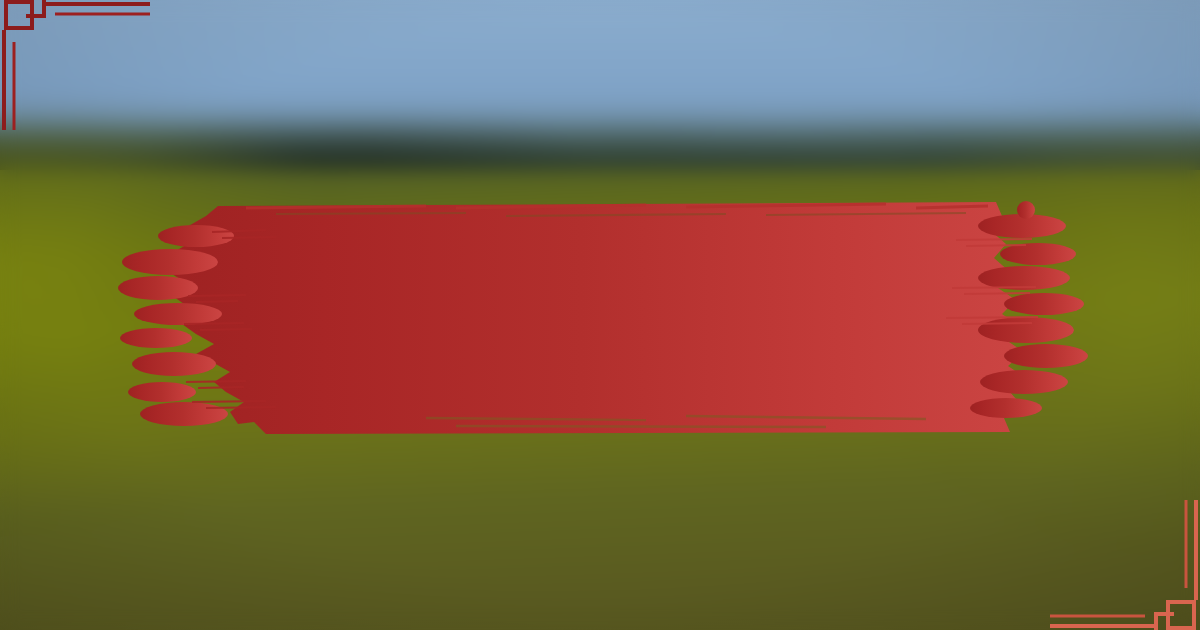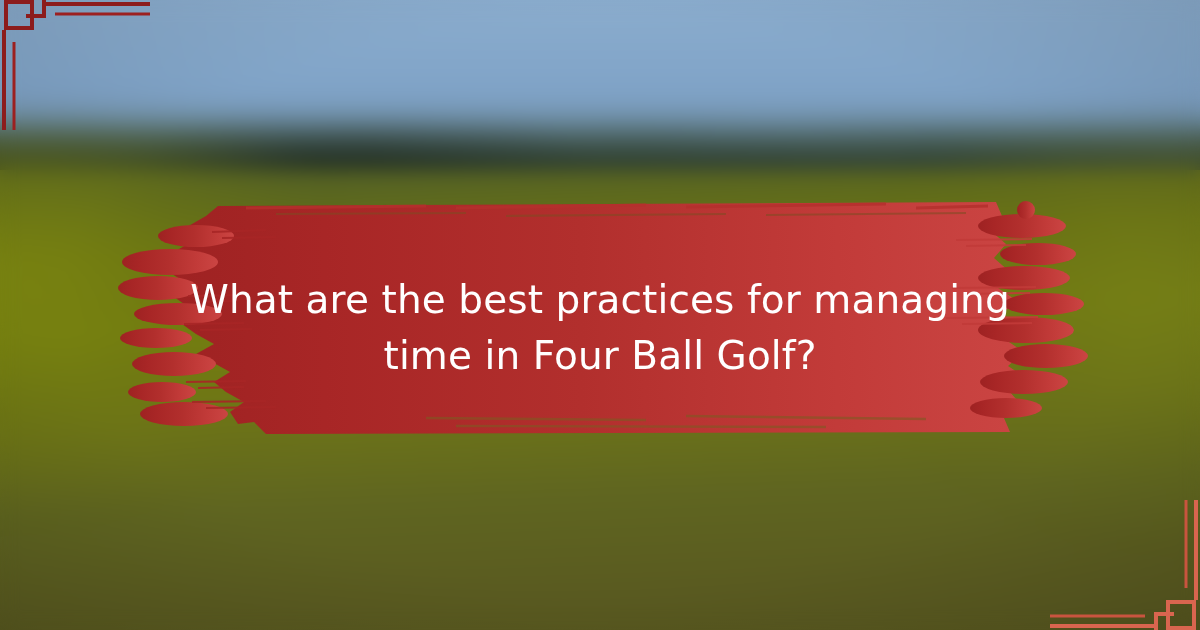--- a/index.html
+++ b/index.html
@@ -287,15 +287,14 @@
         <path d="M830,44 L906,43"></path>
         <path d="M840,50 L900,49"></path>
         <path d="M826,92 L910,91"></path>
         <path d="M838,98 L904,97"></path>
         <path d="M820,122 L912,121"></path>
         <path d="M836,128 L906,127"></path>
       </g>
     </svg>
   </div>
 
-  <div class="headline">What are the best practices for managing time in Four Ball Golf?</div>
 
 </div>
 
 </body></html>

